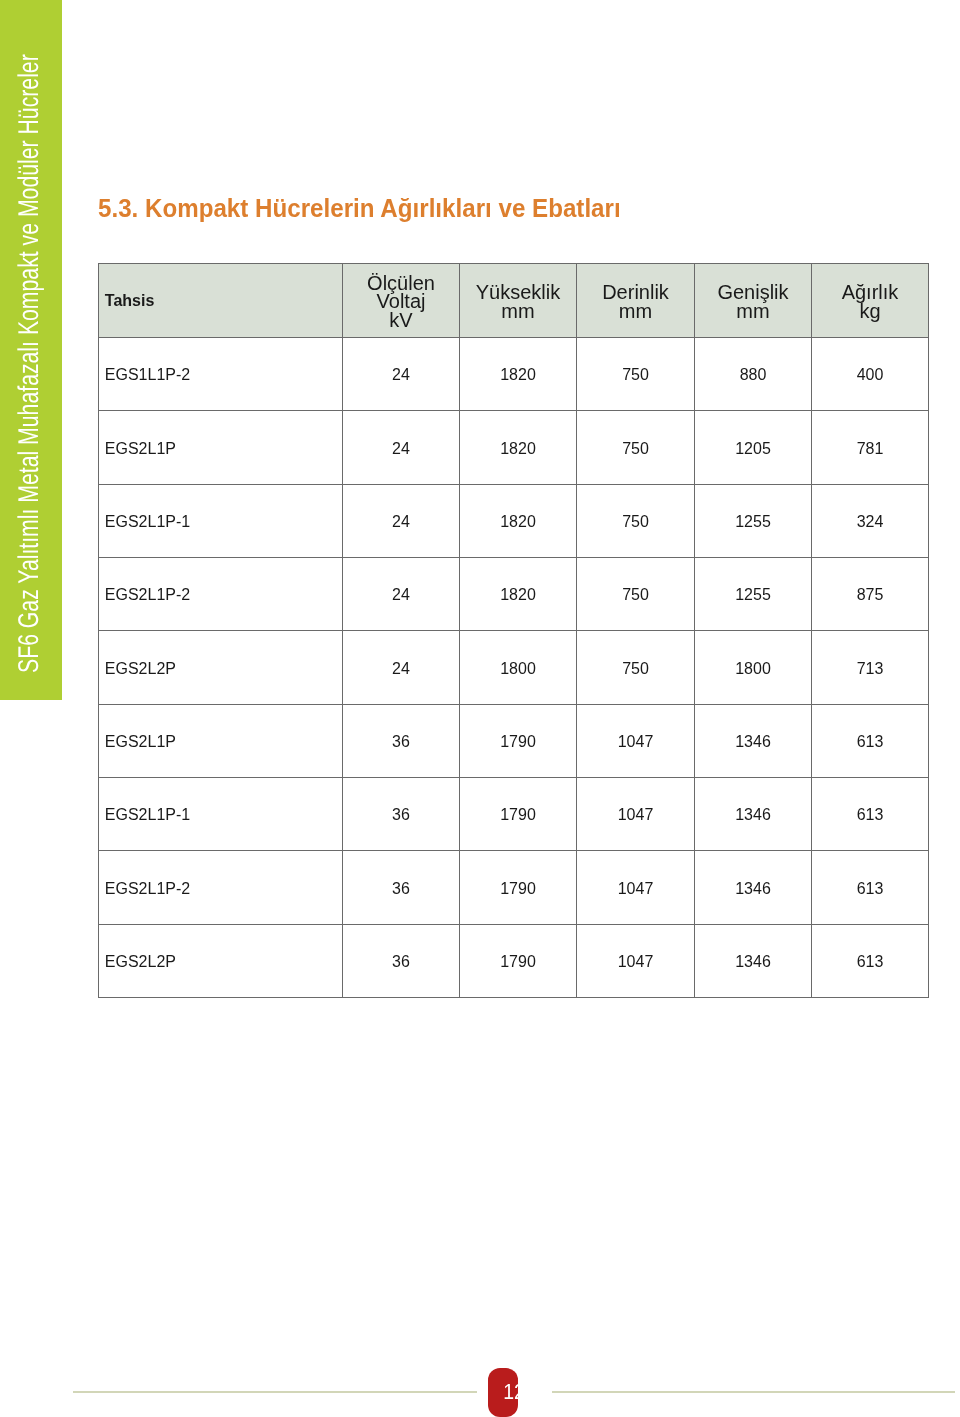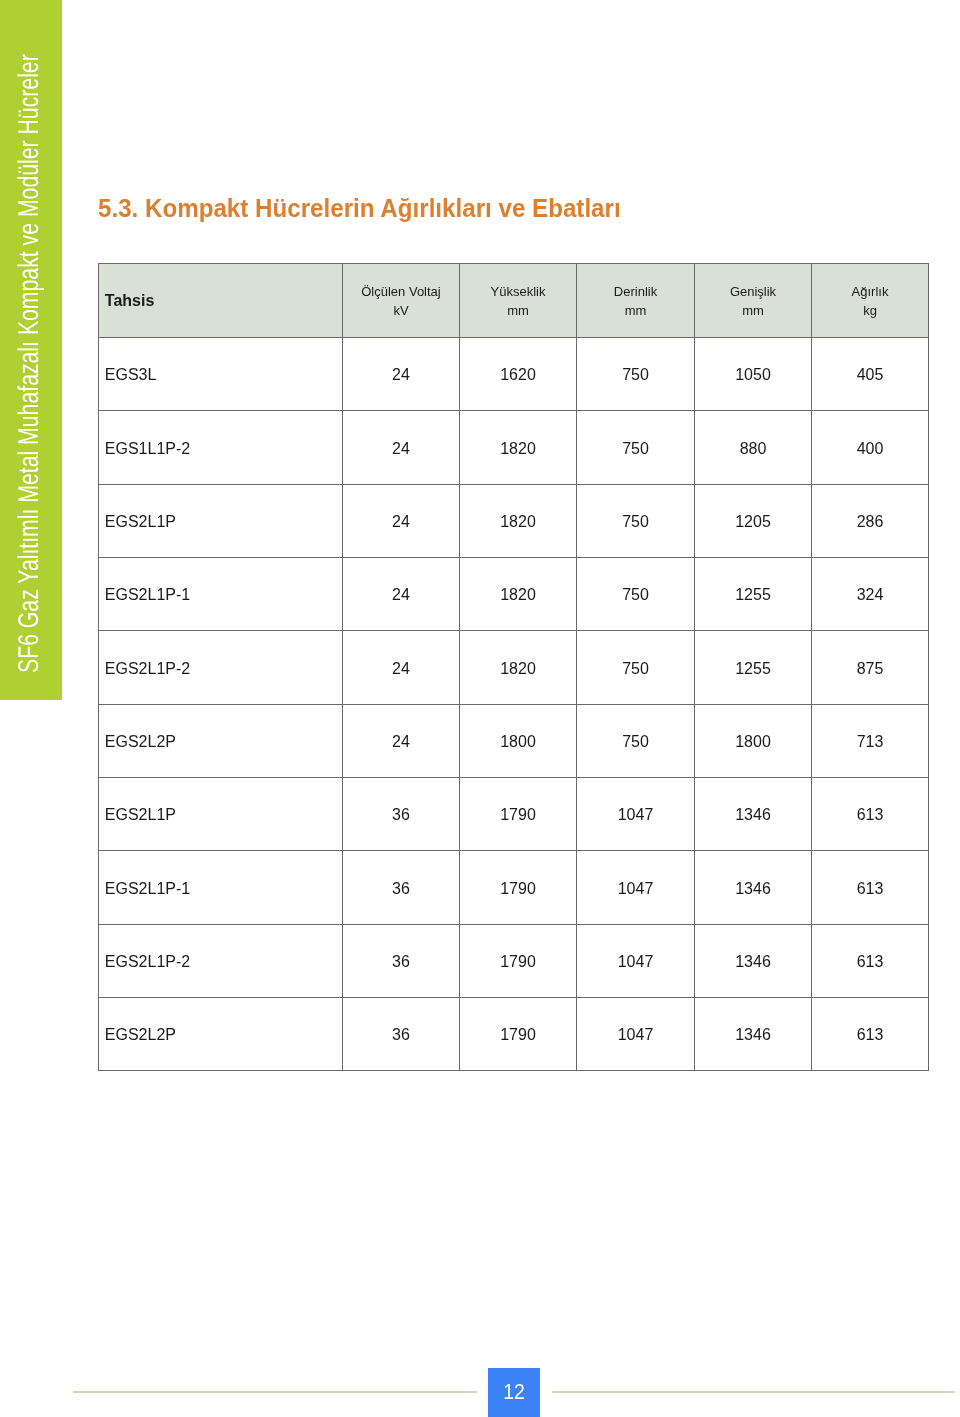--- a/index.html
+++ b/index.html
@@ -16,32 +16,32 @@
 
   
   .title{position:absolute;left:98px;top:208.4px;font-size:26px;font-weight:bold;color:#DD7F2E;
          white-space:nowrap;letter-spacing:0px;line-height:0;
          transform-origin:0 0;transform:scaleX(0.929);}
 
   
   table.spec{position:absolute;left:98px;top:263px;width:830px;border-collapse:collapse;
              table-layout:fixed;}
   table.spec td{border:1px solid #6a6a6a;font-size:16px;color:#1a1a1a;padding:0;}
-  table.spec thead td{background:#D9E0D6;height:73px;text-align:center;font-size:13px;line-height:18.4px;vertical-align:middle;padding:0;}
+  table.spec thead td{background:#D9E0D6;height:73px;text-align:center;font-size:20px;line-height:18.4px;vertical-align:middle;padding:0;}
   table.spec thead td > span, table.spec thead td > br{position:relative;top:1px;}
   table.spec thead td.first{text-align:left;padding-left:5.8px;font-weight:bold;font-size:16px;margin-top:8px;}
   table.spec tbody td{height:72.35px;text-align:center;vertical-align:middle;line-height:1;}
   table.spec tbody td span{position:relative;top:1px;}
   table.spec tbody td.first{text-align:left;padding-left:5.8px;}
 
   
   .f-line{position:absolute;height:1.4px;background:#D2D6B8;top:1391.3px;}
   .f-line.left{left:73px;width:404px;}
   .f-line.right{left:552px;width:403px;}
-  .pagebox{position:absolute;left:488px;top:1368px;width:52px;height:49px;background:#3b82f6;}
+  .pagebox{position:absolute;left:488px;top:1368px;width:30px;height:49px;background:#b91c1c;border-radius:12px;}
   .pagebox span{position:absolute;left:0;top:13.3px;width:52px;color:#fff;font-size:22px;text-align:center;
            line-height:1;display:block;transform-origin:26px 0;transform:scaleX(0.885);}
 </style>
 </head>
 <body>
 
 <div class="page">
 
   <div class="sidetab">
     <div class="sidetab-text">SF6 Gaz Yalıtımlı Metal Muhafazalı Kompakt ve Modüler Hücreler</div>
@@ -63,42 +63,34 @@
         <td class="first"><span>Tahsis</span></td>
         <td><span>Ölçülen Voltaj</span><br><span>kV</span></td>
         <td><span>Yükseklik</span><br><span>mm</span></td>
         <td><span>Derinlik</span><br><span>mm</span></td>
         <td><span>Genişlik</span><br><span>mm</span></td>
         <td><span>Ağırlık</span><br><span>kg</span></td>
       </tr>
     </thead>
     <tbody id="tbody">
         <tr>
-          <td class="first"><span>EGS3L</span></td>
-          <td><span>24</span></td>
-          <td><span>1620</span></td>
-          <td><span>750</span></td>
-          <td><span>1050</span></td>
-          <td><span>405</span></td>
-        </tr>
-        <tr>
           <td class="first"><span>EGS1L1P-2</span></td>
           <td><span>24</span></td>
           <td><span>1820</span></td>
           <td><span>750</span></td>
           <td><span>880</span></td>
           <td><span>400</span></td>
         </tr>
         <tr>
           <td class="first"><span>EGS2L1P</span></td>
           <td><span>24</span></td>
           <td><span>1820</span></td>
           <td><span>750</span></td>
           <td><span>1205</span></td>
-          <td><span>286</span></td>
+          <td><span>781</span></td>
         </tr>
         <tr>
           <td class="first"><span>EGS2L1P-1</span></td>
           <td><span>24</span></td>
           <td><span>1820</span></td>
           <td><span>750</span></td>
           <td><span>1255</span></td>
           <td><span>324</span></td>
         </tr>
         <tr>

